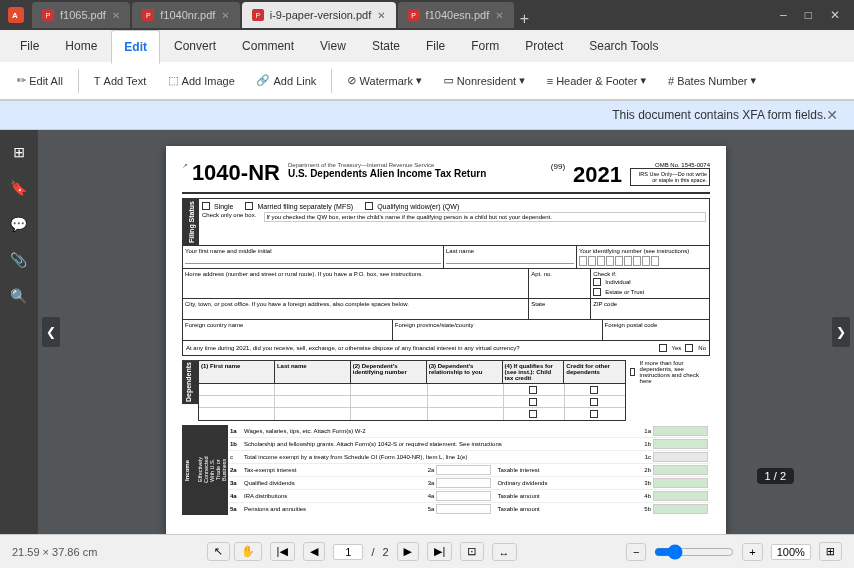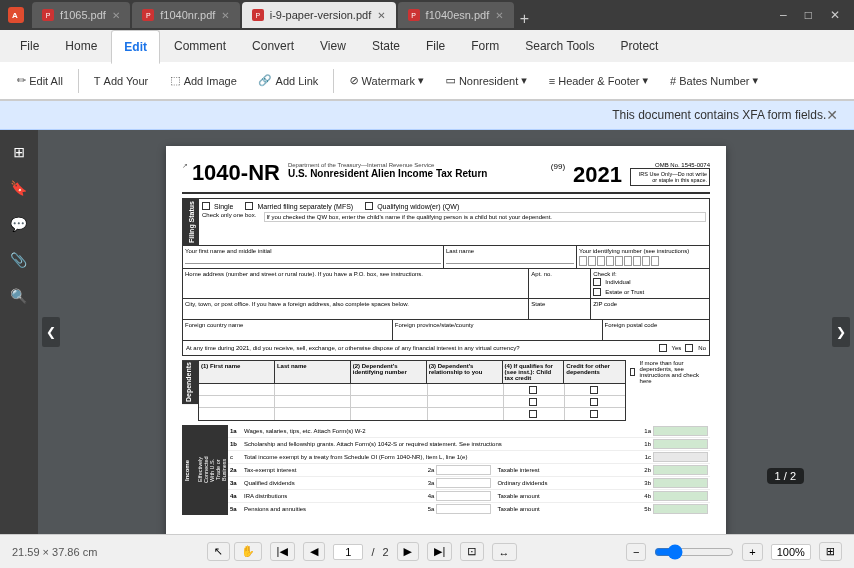--- a/index.html
+++ b/index.html
@@ -193,21 +193,21 @@
     .zoom-slider { width: 80px; }
     .zoom-input { width: 40px; border: 1px solid #ccc; border-radius: 2px; text-align: center; font-size: 11px; padding: 1px 2px; }
     .spacer { flex: 1; }
     .page-indicator {
       background: rgba(0,0,0,0.6);
       color: white;
       border-radius: 4px;
       padding: 2px 8px;
       font-size: 11px;
       position: absolute;
-      right: 50px;
+      right: 60px;
       bottom: 50px;
       margin-left: 44px;
     }
     .cursor-tool { display: flex; align-items: center; gap: 4px; }
     .dim-label { font-size: 11px; color: #555; }
   </style>
 </head>
 <body>
 
 <div class="title-bar">
@@ -247,38 +247,38 @@
     <button class="win-btn">□</button>
     <button class="win-btn close">✕</button>
   </div>
 </div>
 
 <div class="ribbon">
   <div class="ribbon-tabs">
     <div class="ribbon-tab">File</div>
     <div class="ribbon-tab">Home</div>
     <div class="ribbon-tab active">Edit</div>
+    <div class="ribbon-tab">Convert</div>
     <div class="ribbon-tab">Comment</div>
-    <div class="ribbon-tab">Convert</div>
     <div class="ribbon-tab">View</div>
     <div class="ribbon-tab">State</div>
     <div class="ribbon-tab">File</div>
     <div class="ribbon-tab">Form</div>
+    <div class="ribbon-tab">Protect</div>
     <div class="ribbon-tab">Search Tools</div>
-    <div class="ribbon-tab">Protect</div>
   </div>
   <div class="ribbon-actions">
     <button class="ribbon-btn">
       <span>✏</span>
       <span>Edit All</span>
     </button>
     <div class="ribbon-separator"></div>
     <button class="ribbon-btn">
       <span>T</span>
-      <span>Add Your</span>
+      <span>Add Text</span>
     </button>
     <button class="ribbon-btn">
       <span>⬚</span>
       <span>Add Image</span>
     </button>
     <button class="ribbon-btn">
       <span>🔗</span>
       <span>Add Link</span>
     </button>
     <div class="ribbon-separator"></div>
@@ -323,21 +323,21 @@
   <div class="document-area">
     <button class="left-arrow">❮</button>
 
     <div class="pdf-page">
 
       <div style="display:flex; align-items:flex-start; margin-bottom:4px; border-bottom:2px solid #333; padding-bottom:4px;">
         <div style="font-size:7px; writing-mode:horizontal-tb; margin-right:4px; color:#666;">↗</div>
         <div style="font-size:22px; font-weight:bold; line-height:1;">1040-NR</div>
         <div style="flex:1; margin-left:8px;">
           <div style="font-size:6px; color:#444;">Department of the Treasury—Internal Revenue Service</div>
-          <div style="font-size:10px; font-weight:bold;">U.S. Nonresident Alien Income Tax Return</div>
+          <div style="font-size:10px; font-weight:bold;">U.S. Dependents Alien Income Tax Return</div>
         </div>
         <div style="font-size:8px; margin: 0 8px;">(99)</div>
         <div style="font-size:22px; font-weight:bold;">2021</div>
         <div style="margin-left:8px; font-size:6px; text-align:right;">
           <div>OMB No. 1545-0074</div>
           <div style="border:1px solid #333; padding:2px; font-size:5.5px; max-width:80px;">IRS Use Only—Do not write or staple in this space.</div>
         </div>
       </div>
 
       <div style="display:flex; border:1px solid #333;">

